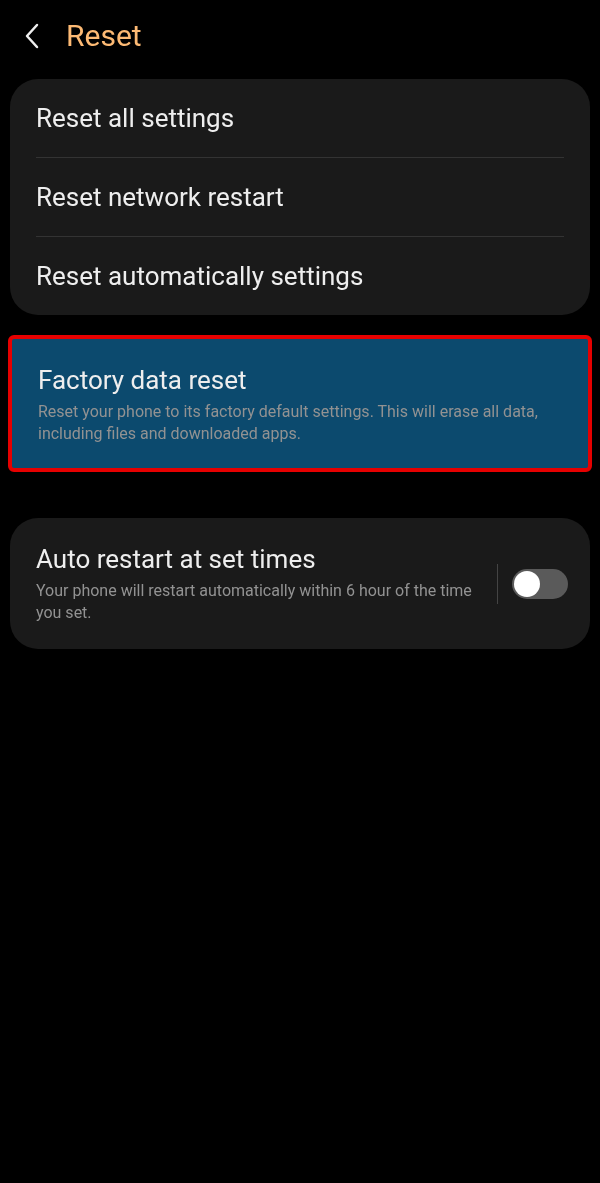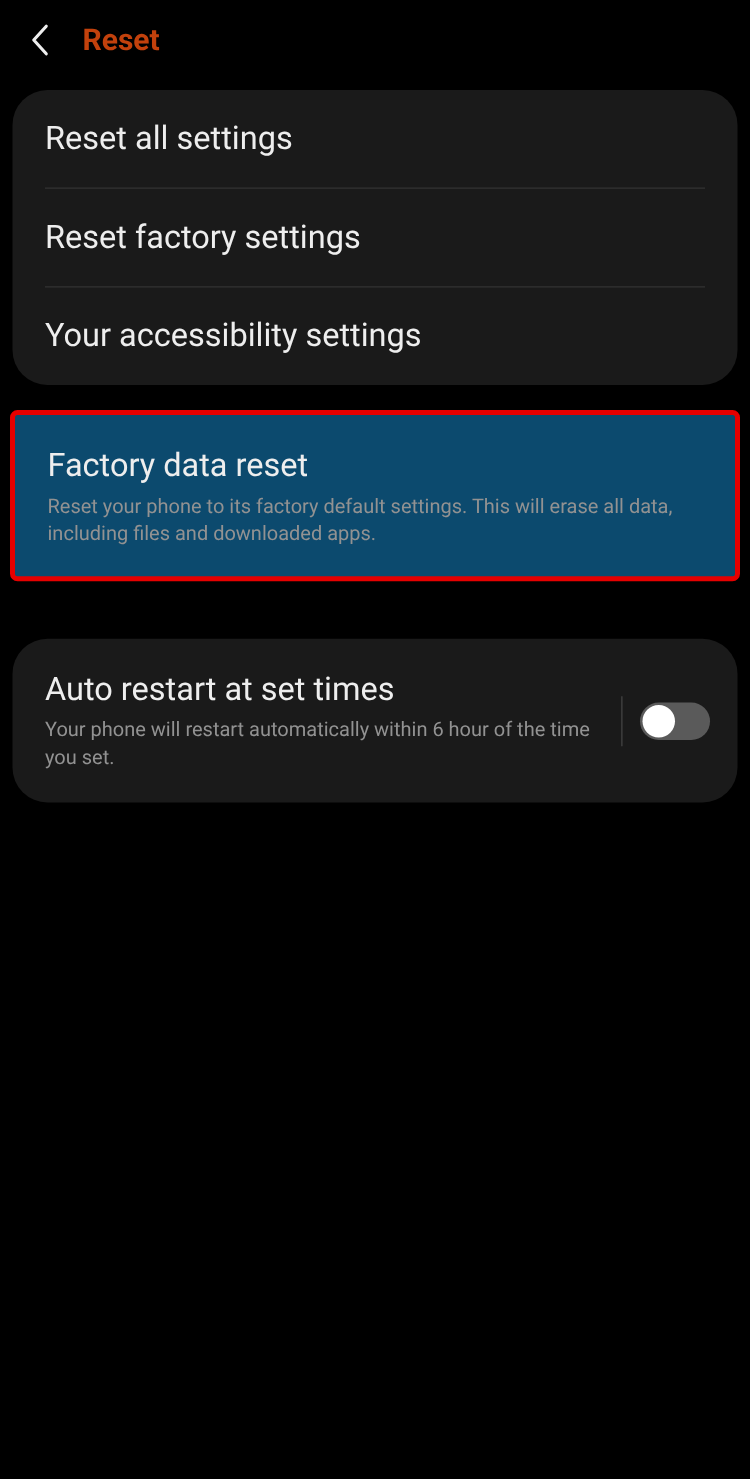--- a/index.html
+++ b/index.html
@@ -22,23 +22,23 @@
       gap: 22px;
     }
     .back-icon {
       width: 24px;
       height: 24px;
       display: flex;
       align-items: center;
       justify-content: center;
     }
     .page-title {
-      font-size: 24px;
-      font-weight: 700;
-      color: #c2410c;
+      font-size: 30px;
+      font-weight: 400;
+      color: #fdba74;
     }
     .card {
       background: #1a1a1a;
       border-radius: 28px;
       margin: 8px 10px;
       overflow: hidden;
     }
     .card-highlighted {
       border: 4px solid #e60000;
       border-radius: 6px;
@@ -113,25 +113,25 @@
   </div>
   <div class="page-title">Reset</div>
 </div>
 
 <div class="card">
   <div class="list-item">
     <div class="item-title">Reset all settings</div>
   </div>
   <div class="divider"></div>
   <div class="list-item">
-    <div class="item-title">Reset factory settings</div>
+    <div class="item-title">Reset network restart</div>
   </div>
   <div class="divider"></div>
   <div class="list-item">
-    <div class="item-title">Your accessibility settings</div>
+    <div class="item-title">Reset automatically settings</div>
   </div>
 </div>
 
 <div class="card-highlighted">
   <div class="list-item-single">
     <div class="item-title">Factory data reset</div>
     <div class="item-description">Reset your phone to its factory default settings. This will erase all data, including files and downloaded apps.</div>
   </div>
 </div>
 

